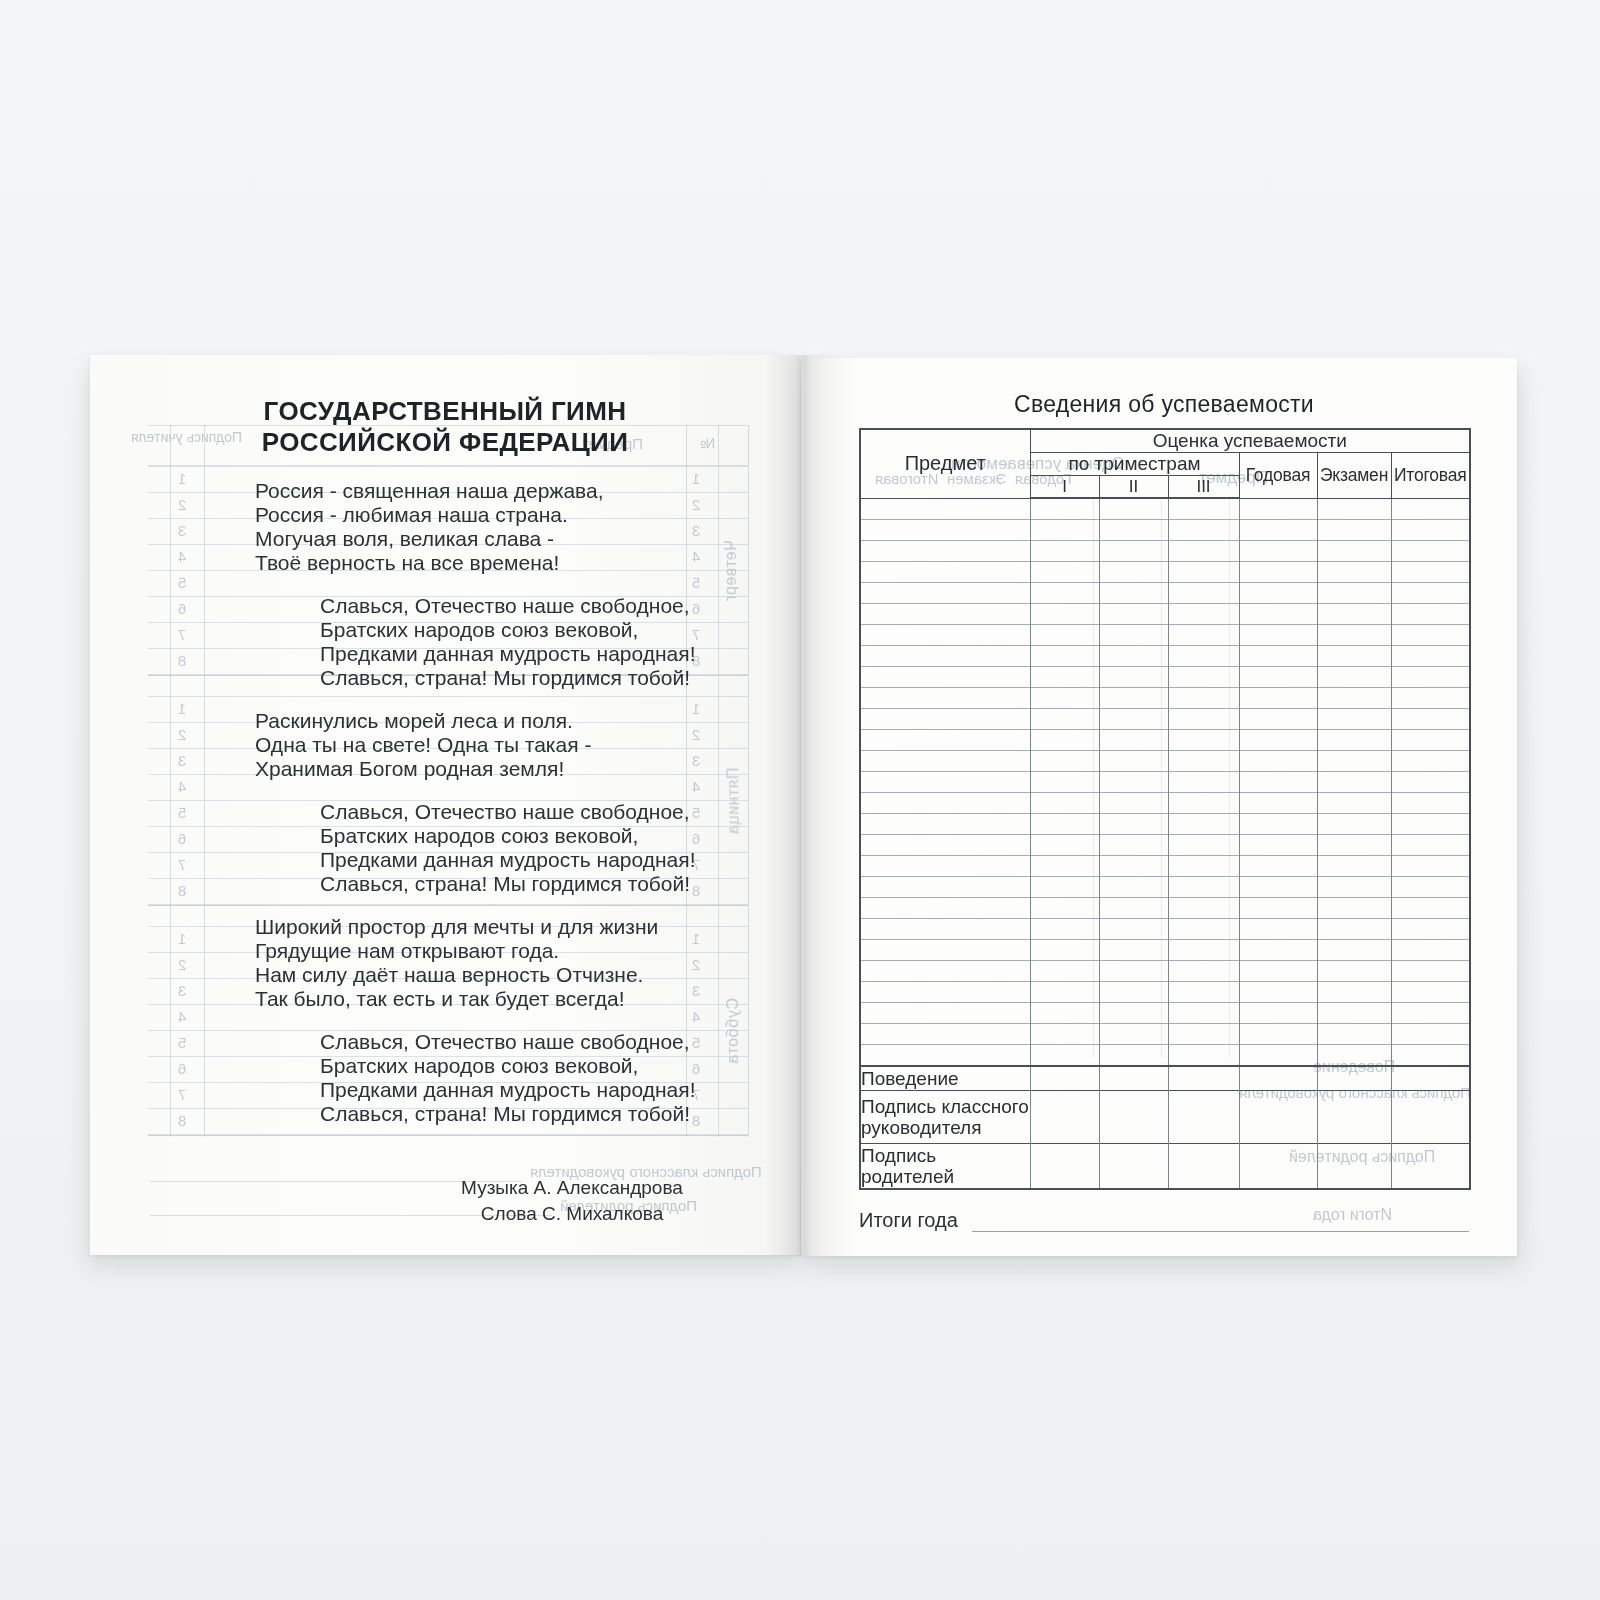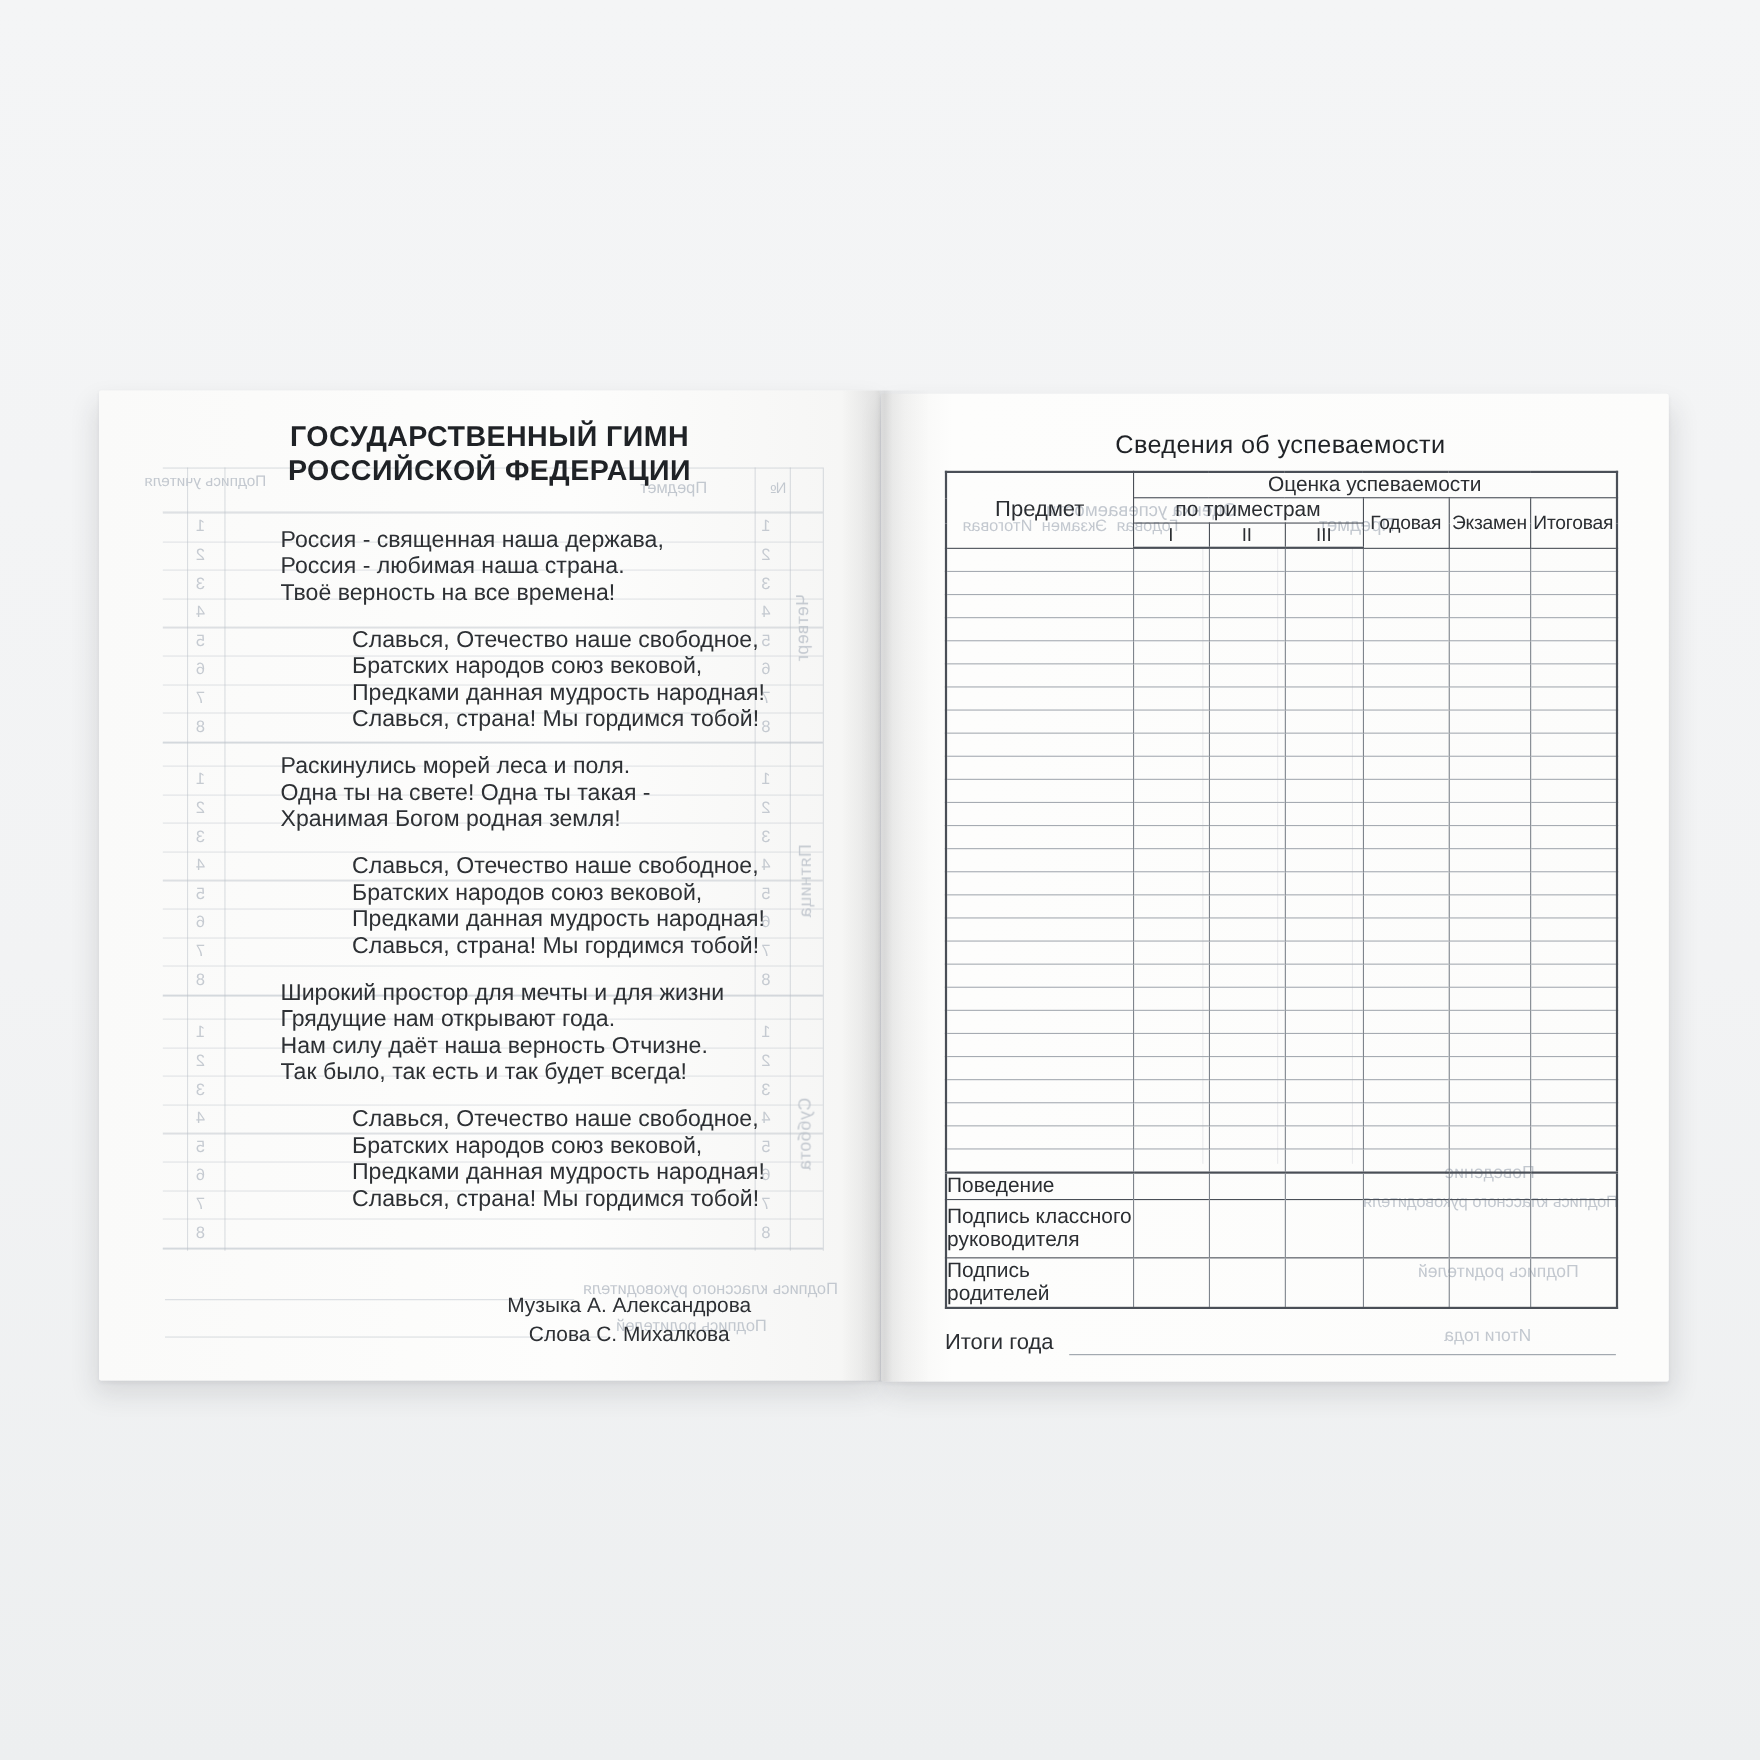--- a/index.html
+++ b/index.html
@@ -18,21 +18,21 @@
     left:801px;top:358px;width:716px;height:898px;
     background:linear-gradient(90deg,#ededec 0%,#f7f7f6 3%,#fdfdfc 9%,#fcfcfb 100%);
     box-shadow:4px 12px 24px rgba(40,42,48,.12), 0 2px 4px rgba(40,42,48,.06);
   }
   .gutter-shadow{
     position:absolute;left:765px;top:355px;width:80px;height:901px;z-index:6;pointer-events:none;
     background:linear-gradient(90deg,rgba(60,62,68,0) 0%,rgba(60,62,68,.05) 38%,rgba(60,62,68,.12) 49%,rgba(60,62,68,.05) 58%,rgba(60,62,68,0) 100%);
   }
   
   .anthem-title{
-    position:absolute;left:0;right:0;top:26px;z-index:3;margin:0;
+    position:absolute;left:0;right:0;top:26px;z-index:3;margin:15px;
     text-align:center;font-size:26px;line-height:31px;font-weight:bold;
     color:#1f2226;letter-spacing:.4px;
   }
   .lyrics{position:absolute;left:165px;top:124px;right:14px;z-index:3;}
   .stanza{margin-bottom:19px;}
   .stanza.chorus{padding-left:65px;}
   .lyric-line{font-size:21px;line-height:24px;color:#2d3034;white-space:nowrap;}
   .credits{
     position:absolute;left:352px;top:820px;width:260px;z-index:3;
     text-align:center;font-size:19px;line-height:26px;color:#2d3034;
@@ -174,20 +174,21 @@
 
   <h1 class="anthem-title">
     <span>ГОСУДАРСТВЕННЫЙ ГИМН</span><br>
     <span>РОССИЙСКОЙ ФЕДЕРАЦИИ</span>
   </h1>
 
   <div class="lyrics" id="lyrics">
       <div class="stanza">
         <div class="lyric-line">Россия - священная наша держава,</div>
         <div class="lyric-line">Россия - любимая наша страна.</div>
+        <div class="lyric-line">Могучая воля, великая слава -</div>
         <div class="lyric-line">Твоё верность на все времена!</div>
       </div>
       <div class="stanza chorus">
         <div class="lyric-line">Славься, Отечество наше свободное,</div>
         <div class="lyric-line">Братских народов союз вековой,</div>
         <div class="lyric-line">Предками данная мудрость народная!</div>
         <div class="lyric-line">Славься, страна! Мы гордимся тобой!</div>
       </div>
       <div class="stanza">
         <div class="lyric-line">Раскинулись морей леса и поля.</div>

